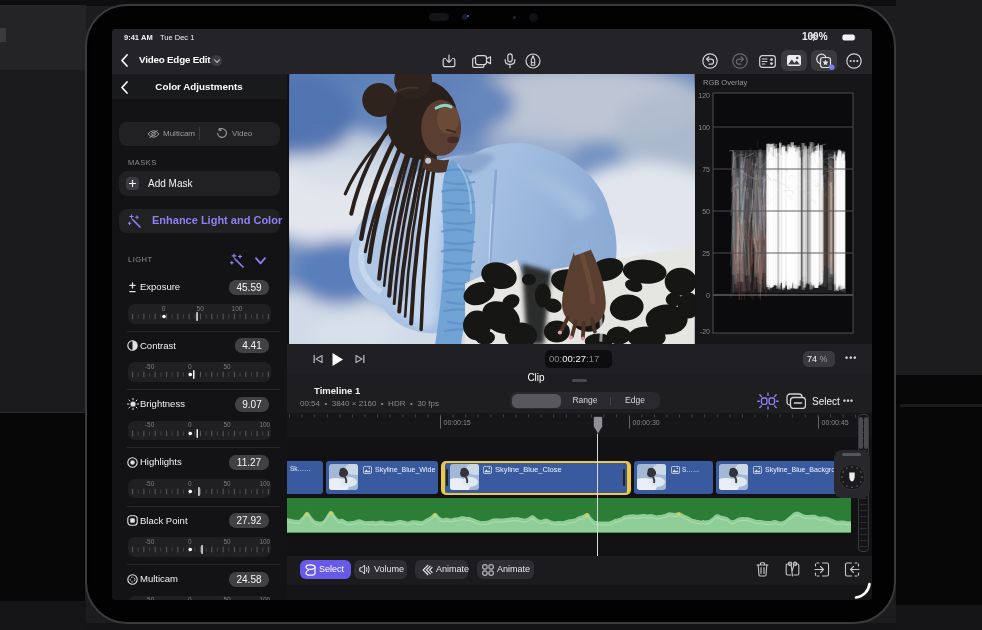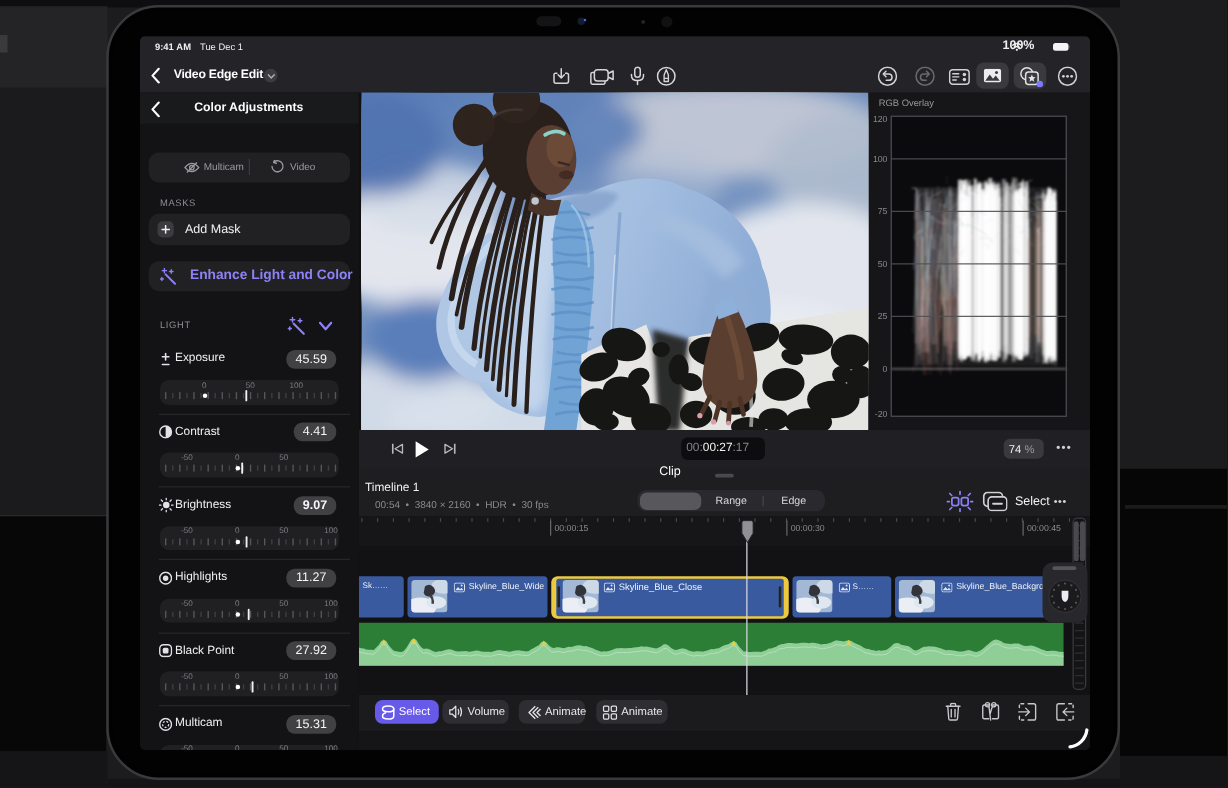--- a/index.html
+++ b/index.html
@@ -223,21 +223,21 @@
       </svg>
 <div style="position:absolute;left:15px;top:360.0px;width:153px;height:1px;background:#27272a"></div>
 <svg style="position:absolute;left:15px;top:369.1px" width="12" height="12" viewBox="0 0 12 12">
 <circle cx="6" cy="6" r="2.6" fill="#e2e2e6"></circle>
 <g stroke="#e2e2e6" stroke-width="1" stroke-linecap="round">
 <path d="M6 0.4 V1.8 M6 10.2 V11.6 M0.4 6 H1.8 M10.2 6 H11.6 M2 2 L3 3 M9 9 L10 10 M10 2 L9 3 M3 9 L2 10"></path>
         </g>
       </svg>
 <div style="position:absolute;left:28px;top:367.975px;font-size:9.5px;color:#f0f0f2;font-weight:500;white-space:nowrap;line-height:14.25px;">Brightness</div>
 <div style="position:absolute;left:123px;top:367.6px;width:34px;height:15px;background:#414144;border-radius:7px"></div>
-<div style="position:absolute;left:-60.0px;top:367.6px;width:400px;text-align:center;font-size:10px;color:#f6f6f8;font-weight:700;white-space:nowrap;line-height:15.0px;">9.07</div>
+<div style="position:absolute;left:-60.0px;top:367.6px;width:400px;text-align:center;font-size:10px;color:#f6f6f8;font-weight:400;white-space:nowrap;line-height:15.0px;">9.07</div>
 <div style="position:absolute;left:15.5px;top:391.6px;width:143.5px;height:19.5px;background:#202023;border-radius:7px"></div>
 <div style="position:absolute;left:-162.4px;top:391.225px;width:400px;text-align:center;font-size:6.5px;color:#7c7c80;font-weight:400;white-space:nowrap;line-height:9.75px;">-50</div>
 <div style="position:absolute;left:-122.19999999999999px;top:391.225px;width:400px;text-align:center;font-size:6.5px;color:#7c7c80;font-weight:400;white-space:nowrap;line-height:9.75px;">0</div>
 <div style="position:absolute;left:-85px;top:391.225px;width:400px;text-align:center;font-size:6.5px;color:#7c7c80;font-weight:400;white-space:nowrap;line-height:9.75px;">50</div>
 <div style="position:absolute;left:-47.19999999999999px;top:391.225px;width:400px;text-align:center;font-size:6.5px;color:#7c7c80;font-weight:400;white-space:nowrap;line-height:9.75px;">100</div>
 <svg style="position:absolute;left:15.5px;top:391.6px" width="143.5" height="19.5" viewBox="0 0 143.5 19.5">
         <rect x="4.0" y="9.7" width="1.1" height="5.6" fill="#56565a"></rect>
         <rect x="9.7" y="10.4" width="1.1" height="4.2" fill="#3e3e42"></rect>
         <rect x="15.3" y="9.7" width="1.1" height="5.6" fill="#56565a"></rect>
         <rect x="21.0" y="10.4" width="1.1" height="4.2" fill="#3e3e42"></rect>
@@ -349,21 +349,21 @@
         <circle cx="62.3" cy="12.5" r="1.8" fill="#ffffff"></circle>
         <rect x="73.3" y="8" width="1.5" height="9" rx="0.7" fill="#f2f2f4"></rect>
       </svg>
 <div style="position:absolute;left:15px;top:534.9000000000001px;width:153px;height:1px;background:#27272a"></div>
 <svg style="position:absolute;left:15px;top:544.5px" width="11" height="11" viewBox="0 0 11 11">
 <circle cx="5.5" cy="5.5" r="4.7" stroke="#e2e2e6" stroke-width="1.1" fill="none"></circle>
 <circle cx="5.5" cy="5.5" r="2.4" stroke="#e2e2e6" stroke-width="1" fill="none" stroke-dasharray="1.6 1.3"></circle>
       </svg>
 <div style="position:absolute;left:28px;top:542.875px;font-size:9.5px;color:#f0f0f2;font-weight:500;white-space:nowrap;line-height:14.25px;">Multicam</div>
 <div style="position:absolute;left:117px;top:542.5px;width:40px;height:15px;background:#414144;border-radius:7px"></div>
-<div style="position:absolute;left:-63.0px;top:542.5px;width:400px;text-align:center;font-size:10px;color:#f6f6f8;font-weight:500;white-space:nowrap;line-height:15.0px;">15.31</div>
+<div style="position:absolute;left:-63.0px;top:542.5px;width:400px;text-align:center;font-size:10px;color:#f6f6f8;font-weight:500;white-space:nowrap;line-height:15.0px;">24.58</div>
 <div style="position:absolute;left:15.5px;top:566.5px;width:143.5px;height:19.5px;background:#202023;border-radius:7px"></div>
 <div style="position:absolute;left:-162.4px;top:566.125px;width:400px;text-align:center;font-size:6.5px;color:#7c7c80;font-weight:400;white-space:nowrap;line-height:9.75px;">-50</div>
 <div style="position:absolute;left:-122.19999999999999px;top:566.125px;width:400px;text-align:center;font-size:6.5px;color:#7c7c80;font-weight:400;white-space:nowrap;line-height:9.75px;">0</div>
 <div style="position:absolute;left:-85px;top:566.125px;width:400px;text-align:center;font-size:6.5px;color:#7c7c80;font-weight:400;white-space:nowrap;line-height:9.75px;">50</div>
 <div style="position:absolute;left:-47.19999999999999px;top:566.125px;width:400px;text-align:center;font-size:6.5px;color:#7c7c80;font-weight:400;white-space:nowrap;line-height:9.75px;">100</div>
 <svg style="position:absolute;left:15.5px;top:566.5px" width="143.5" height="19.5" viewBox="0 0 143.5 19.5">
         <rect x="4.0" y="9.7" width="1.1" height="5.6" fill="#56565a"></rect>
         <rect x="9.7" y="10.4" width="1.1" height="4.2" fill="#3e3e42"></rect>
         <rect x="15.3" y="9.7" width="1.1" height="5.6" fill="#56565a"></rect>
         <rect x="21.0" y="10.4" width="1.1" height="4.2" fill="#3e3e42"></rect>
@@ -1122,21 +1122,21 @@
 <div style="position:absolute;left:437px;top:323px;font-size:9.5px;line-height:14px;white-space:nowrap"><span style="color:#85858a">00:</span><span style="color:#f4f4f6">00:27</span><span style="color:#85858a">:17</span></div>
 <div style="position:absolute;left:691px;top:322px;width:32px;height:16px;background:#3a3a3e;border-radius:5px"></div>
 <div style="position:absolute;left:695px;top:324px;font-size:9px;line-height:12px;white-space:nowrap"><span style="color:#f2f2f4">74</span> <span style="color:#9a9a9e">%</span></div>
 <div style="position:absolute;left:733px;top:322.75px;font-size:9px;color:#d2d2d6;font-weight:700;white-space:nowrap;line-height:13.5px;letter-spacing:1px">•••</div>
 <div style="position:absolute;left:175px;top:345px;width:585px;height:227px;background:#121214;border-top:1px solid #2e2e32"></div>
 <div style="position:absolute;left:175px;top:345px;width:585px;height:39px;background:#1e1e20"></div>
 <div style="position:absolute;left:175px;top:384px;width:585px;height:24px;background:#161618"></div>
 <div style="position:absolute;left:175px;top:527px;width:585px;height:29px;background:#1b1b1d"></div>
 <div style="position:absolute;left:175px;top:556px;width:585px;height:16px;background:#151517"></div>
 <div style="position:absolute;left:460px;top:350px;width:15px;height:3px;background:#4a4a4e;border-radius:1.5px"></div>
-<div style="position:absolute;left:180px;top:355.375px;font-size:9.5px;color:#f2f2f4;font-weight:400;white-space:nowrap;line-height:14.25px;">Timeline 1</div>
+<div style="position:absolute;left:202px;top:355.375px;font-size:9.5px;color:#f2f2f4;font-weight:700;white-space:nowrap;line-height:14.25px;">Timeline 1</div>
 <div style="position:absolute;left:188px;top:369.0px;font-size:8px;color:#8a8a8e;font-weight:400;white-space:nowrap;line-height:12.0px;">00:54 &nbsp;•&nbsp; 3840 × 2160 &nbsp;•&nbsp; HDR &nbsp;•&nbsp; 30 fps</div>
 <div style="position:absolute;left:398px;top:363px;width:150px;height:17px;background:#2a2a2e;border-radius:7px"></div>
 <div style="position:absolute;left:399.5px;top:364.5px;width:49px;height:14px;background:#58585c;border-radius:5.5px"></div>
 <div style="position:absolute;left:224px;top:343px;width:400px;text-align:center;font-size:10px;color:#ffffff;font-weight:500;white-space:nowrap;line-height:12.75px;">Clip</div>
 <div style="position:absolute;left:323px;top:365.125px;width:400px;text-align:center;font-size:8.5px;color:#d8d8dc;font-weight:400;white-space:nowrap;line-height:12.75px;">Edge</div>
 <div style="position:absolute;left:273px;top:365.125px;width:400px;text-align:center;font-size:8.5px;color:#d8d8dc;font-weight:400;white-space:nowrap;line-height:12.75px;">Range</div>
 <div style="position:absolute;left:498px;top:367.5px;width:1px;height:8px;background:#46464a"></div>
 <svg style="position:absolute;left:645px;top:363px" width="22" height="18" viewBox="0 0 22 18">
 <g stroke="#8a80f8" stroke-width="1.4" fill="none" stroke-linecap="round">
 <rect x="4.5" y="6" width="5.4" height="6.4" rx="1.6"></rect>

